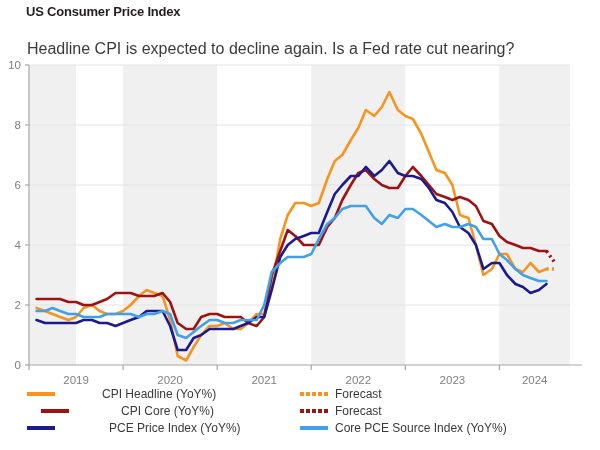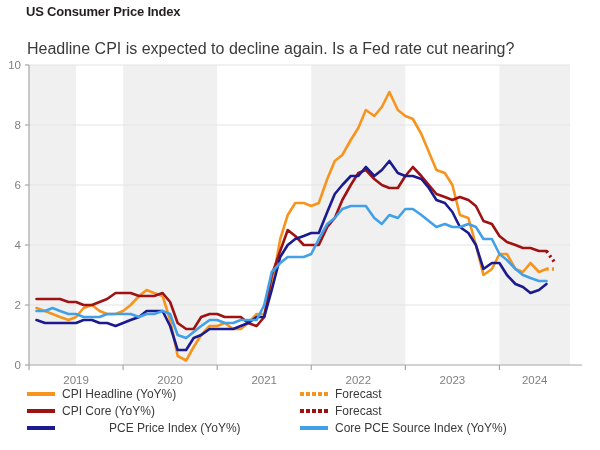--- a/index.html
+++ b/index.html
@@ -110,25 +110,25 @@
         <polyline points="36.53,320.00 44.99,323.00 52.52,323.00 60.05,323.00 68.52,323.00 76.04,323.00 83.57,320.00 92.04,320.00 99.57,323.00 107.09,323.00 115.56,326.00 123.09,323.00 130.61,320.00 139.08,317.00 146.61,311.00 154.14,311.00 162.60,311.00 170.13,326.00 177.66,350.00 186.13,350.00 193.65,338.00 201.18,335.00 209.65,329.00 217.17,329.00 224.70,329.00 233.17,329.00 240.70,326.00 248.22,323.00 256.69,317.00 264.22,317.00 271.74,290.00 280.21,257.00 287.74,245.00 295.27,239.00 303.73,236.00 311.26,233.00 318.79,233.00 327.26,212.00 334.78,194.00 342.31,185.00 350.78,176.00 358.30,176.00 365.83,167.00 374.30,176.00 381.83,170.00 389.35,161.00 397.82,173.00 405.35,176.00 412.87,176.00 421.34,179.00 428.87,188.00 436.40,200.00 444.86,203.00 452.39,212.00 459.92,227.00 468.39,233.00 475.91,245.00 483.44,269.00 491.91,263.00 499.43,263.00 506.96,275.00 515.43,284.00 522.96,287.00 530.48,293.00 538.95,290.00 546.48,284.00" fill="none" stroke="#1B1B8F" stroke-width="2.6" stroke-linejoin="round" stroke-linecap="round"></polyline>
         <polyline points="36.53,311.00 44.99,311.00 52.52,308.00 60.05,311.00 68.52,314.00 76.04,314.00 83.57,317.00 92.04,317.00 99.57,317.00 107.09,314.00 115.56,314.00 123.09,314.00 130.61,314.00 139.08,317.00 146.61,314.00 154.14,314.00 162.60,311.00 170.13,314.00 177.66,335.00 186.13,338.00 193.65,332.00 201.18,326.00 209.65,320.00 217.17,320.00 224.70,323.00 233.17,323.00 240.70,320.00 248.22,320.00 256.69,320.00 264.22,305.00 271.74,272.00 280.21,263.00 287.74,257.00 295.27,257.00 303.73,257.00 311.26,254.00 318.79,239.00 327.26,224.00 334.78,218.00 342.31,209.00 350.78,206.00 358.30,206.00 365.83,206.00 374.30,218.00 381.83,224.00 389.35,215.00 397.82,218.00 405.35,209.00 412.87,209.00 421.34,215.00 428.87,221.00 436.40,227.00 444.86,224.00 452.39,227.00 459.92,227.00 468.39,224.00 475.91,227.00 483.44,239.00 491.91,239.00 499.43,254.00 506.96,260.00 515.43,269.00 522.96,275.00 530.48,278.00 538.95,281.00 546.48,281.00" fill="none" stroke="#41A0E8" stroke-width="2.6" stroke-linejoin="round" stroke-linecap="round"></polyline>
       </g>
     <g id="forecasts">
         <line x1="546.4782608695652" y1="269" x2="554.0052173912975" y2="269" stroke="#F7941E" stroke-width="3.4" stroke-linecap="butt" stroke-dasharray="2.2 3.2"></line>
         <line x1="546.4782608695652" y1="251" x2="554.0052173912975" y2="261.5" stroke="#9E1212" stroke-width="3.4" stroke-linecap="butt" stroke-dasharray="2.2 3.2"></line>
       </g>
   </svg>
 
   <div class="legend" id="legend">
-      <div class="lg-row" style="left: 27px; top: 0px;">
+      <div class="lg-row" style="left: 27px; top: 0px; gap: 40px;">
         <span class="lg-swatch" style="background: rgb(247, 148, 30);"></span>
         <span class="lg-text">CPI Headline (YoY%)</span>
       </div>
-      <div class="lg-row" style="left: 27px; top: 17px;">
+      <div class="lg-row" style="left: 41px; top: 17px; gap: 45px;">
         <span class="lg-swatch" style="background: rgb(158, 18, 18);"></span>
         <span class="lg-text">CPI Core (YoY%)</span>
       </div>
       <div class="lg-row" style="left: 27px; top: 34px; gap: 47px;">
         <span class="lg-swatch" style="background: rgb(27, 27, 143);"></span>
         <span class="lg-text">PCE Price Index (YoY%)</span>
       </div>
       <div class="lg-row" style="left: 300px; top: 0px;">
         <span class="lg-swatch dotted">
           <i style="background: rgb(247, 148, 30);"></i>

